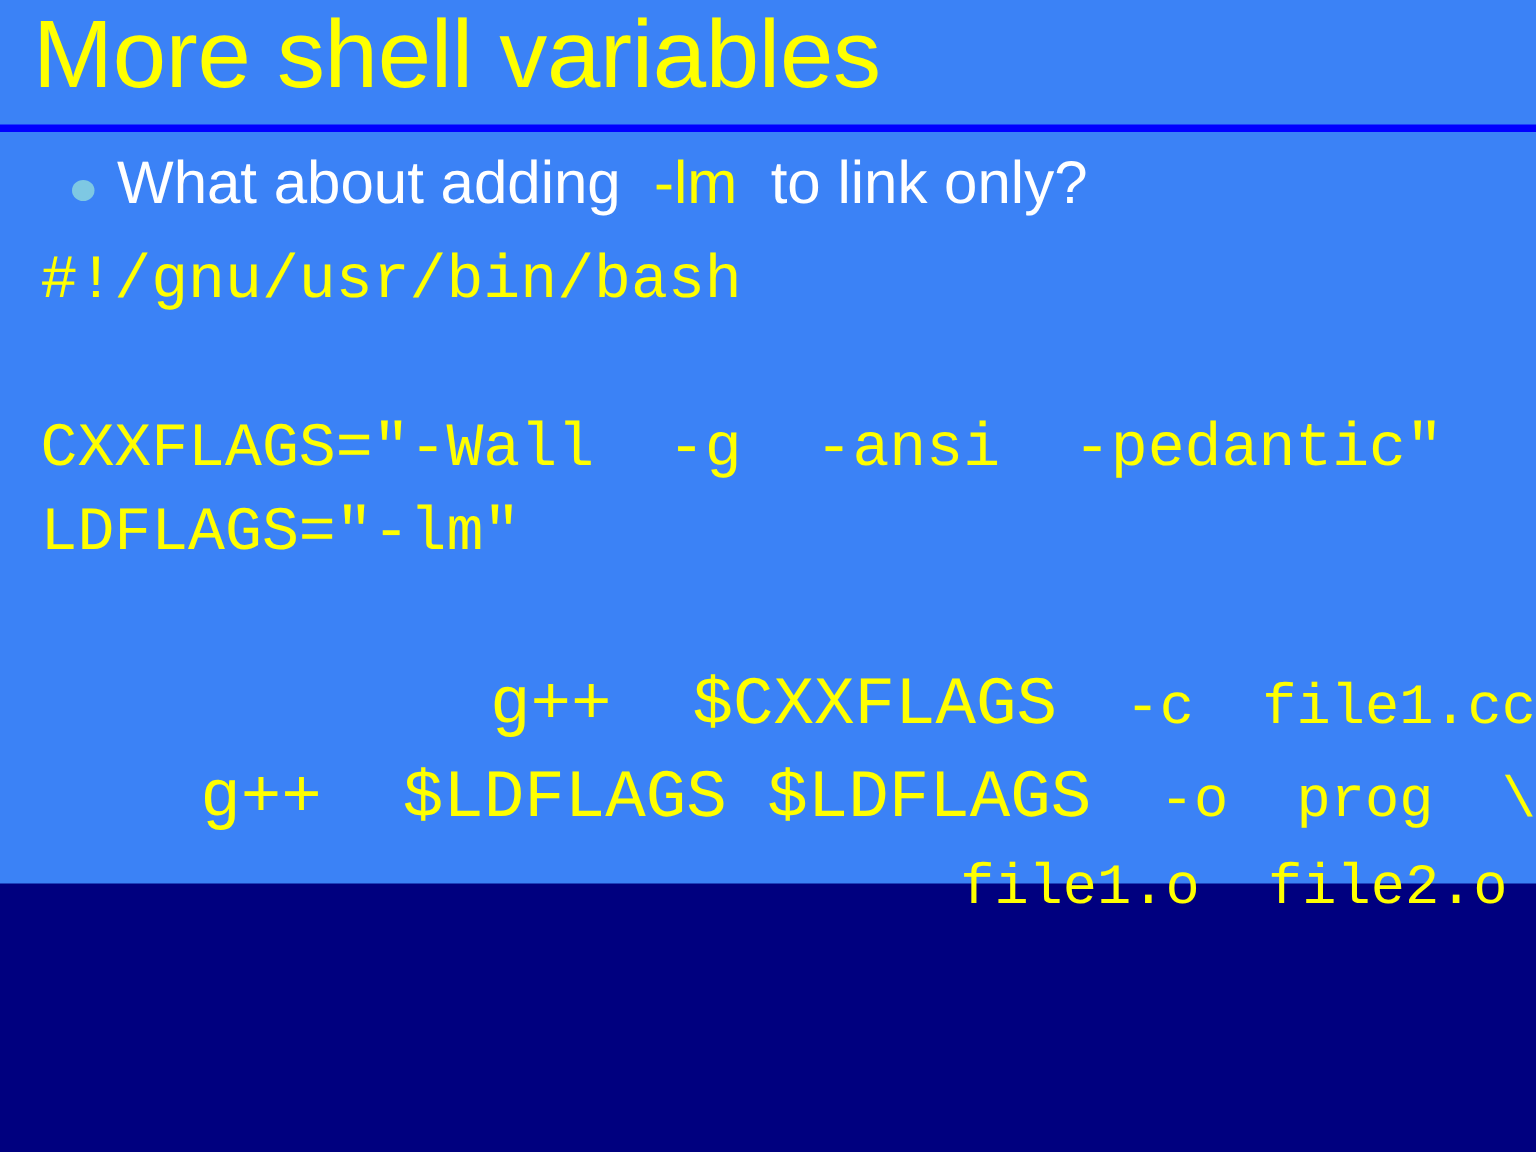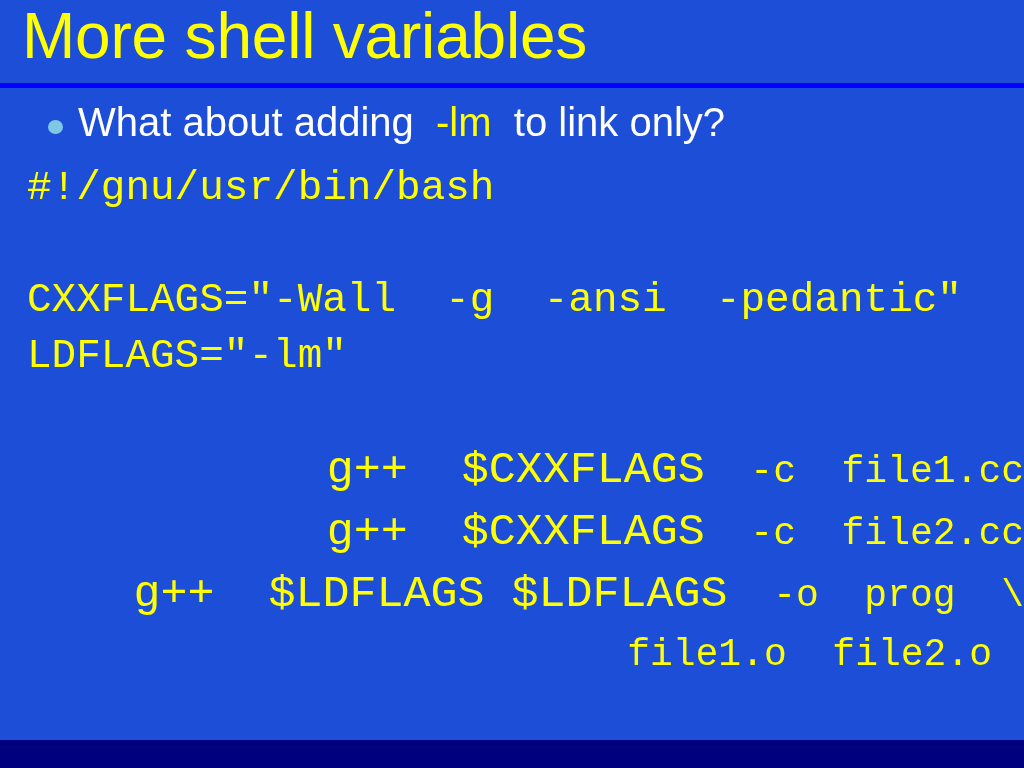--- a/index.html
+++ b/index.html
@@ -11,22 +11,22 @@
     height: 768px;
     overflow: hidden;
     background: #00007f;
     font-family: "Liberation Sans", sans-serif;
     -webkit-font-smoothing: antialiased;
   }
 
   #slide {
     position: relative;
     width: 1024px;
-    height: 740px;
-    background: #1d4ed8;
+    height: 589px;
+    background: #3b82f6;
   }
 
   
   #title-block {
     position: absolute;
     left: 0;
     top: 0;
     width: 1024px;
     height: 83px;
   }
@@ -104,21 +104,21 @@
     text-align: right;
   }
   .code-line .big {
     font-size: 45px;
   }
   .code-line .sm {
     font-size: 38px;
   }
   .code-line.tail {
     text-align: right;
-    padding-right: 32px;
+    padding-right: 19px;
     font-size: 38px;
     line-height: 58px;
     height: 58px;
   }
 </style>
 </head>
 <body>
 
 <div id="slide">
 
@@ -139,21 +139,20 @@
     <div class="code-line blank"> </div>
 
     <div class="code-line">CXXFLAGS="-Wall  -g  -ansi  -pedantic"</div>
 
     <div class="code-line">LDFLAGS="-lm"</div>
 
     <div class="code-line blank"> </div>
 
     <div class="code-line gpp"><span class="big">g++  $CXXFLAGS</span><span class="sm">  -c  file1.cc</span></div>
 
-    <div class="code-line gpp"><span class="big">g++  $CXXFLAGS</span><span class="sm">  -c  file2.cc</span></div>
 
     <div class="code-line gpp"><span class="big">g++  $LDFLAGS $LDFLAGS</span><span class="sm">  -o  prog  \</span></div>
 
     <div class="code-line tail">file1.o  file2.o</div>
 
   </div>
 
 </div>
 
 </body></html>

